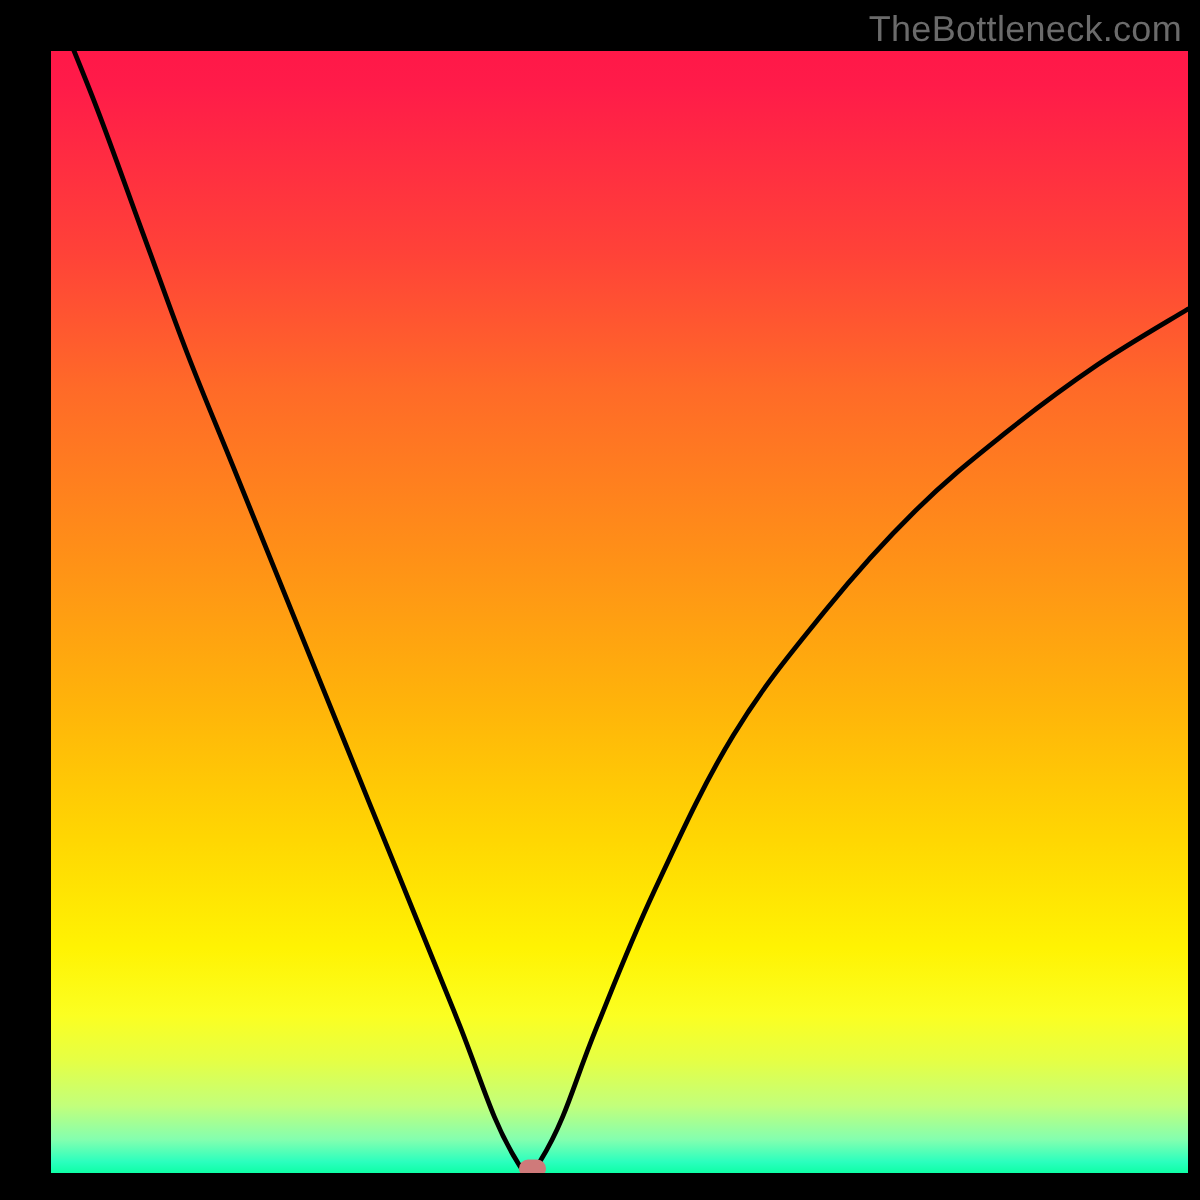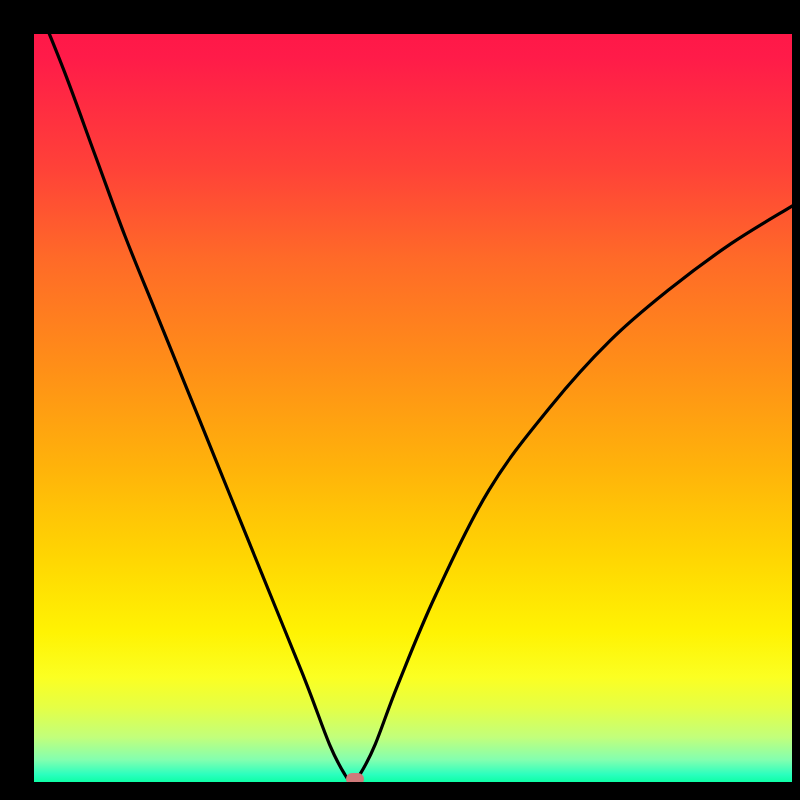--- a/index.html
+++ b/index.html
@@ -79,13 +79,14 @@
 <body>
 
 <div class="frame">
   <div class="plot-area">
     <div class="gradient-bg"></div>
     <svg class="curve-svg" viewBox="0 0 758 748" preserveAspectRatio="none">
       <path id="curve-path" fill="none" stroke="#000" stroke-width="3.2" stroke-linecap="round" d="M 0.0 -37.4 C 5.5 -23.9, 19.4 9.1, 30.3 37.4 C 41.2 65.7, 49.7 90.1, 60.6 119.7 C 71.6 149.3, 80.0 173.7, 91.0 202.0 C 101.9 230.2, 110.4 249.8, 121.3 276.8 C 132.2 303.7, 140.7 324.6, 151.6 351.6 C 162.5 378.5, 171.0 399.4, 181.9 426.4 C 192.8 453.3, 201.3 474.2, 212.2 501.2 C 223.2 528.1, 231.6 549.0, 242.6 576.0 C 253.5 602.9, 263.3 626.5, 272.9 650.8 C 282.4 675.0, 288.8 694.4, 295.6 710.6 C 302.4 726.8, 306.7 733.8, 310.8 740.5 C 314.9 747.3, 315.6 748.0, 318.4 748.0 C 321.1 748.0, 321.8 747.3, 325.9 740.5 C 330.0 733.8, 334.3 726.8, 341.1 710.6 C 347.9 694.4, 352.9 677.7, 363.8 650.8 C 374.8 623.8, 385.4 596.0, 401.7 561.0 C 418.1 526.0, 434.3 489.9, 454.8 456.3 C 475.3 422.6, 493.6 400.9, 515.4 374.0 C 537.3 347.1, 554.2 328.2, 576.1 306.7 C 597.9 285.1, 614.9 271.8, 636.7 254.3 C 658.6 236.8, 675.5 224.3, 697.4 209.4 C 719.2 194.6, 747.1 178.8, 758.0 172.0"></path>
     </svg>
     <div id="min-marker" class="marker" style="left: 320.634px; top: 745px; background: rgb(207, 122, 122);"></div>
   </div>
+  <div class="watermark">TheBottleneck.com</div>
 </div>
 
 </body></html>

